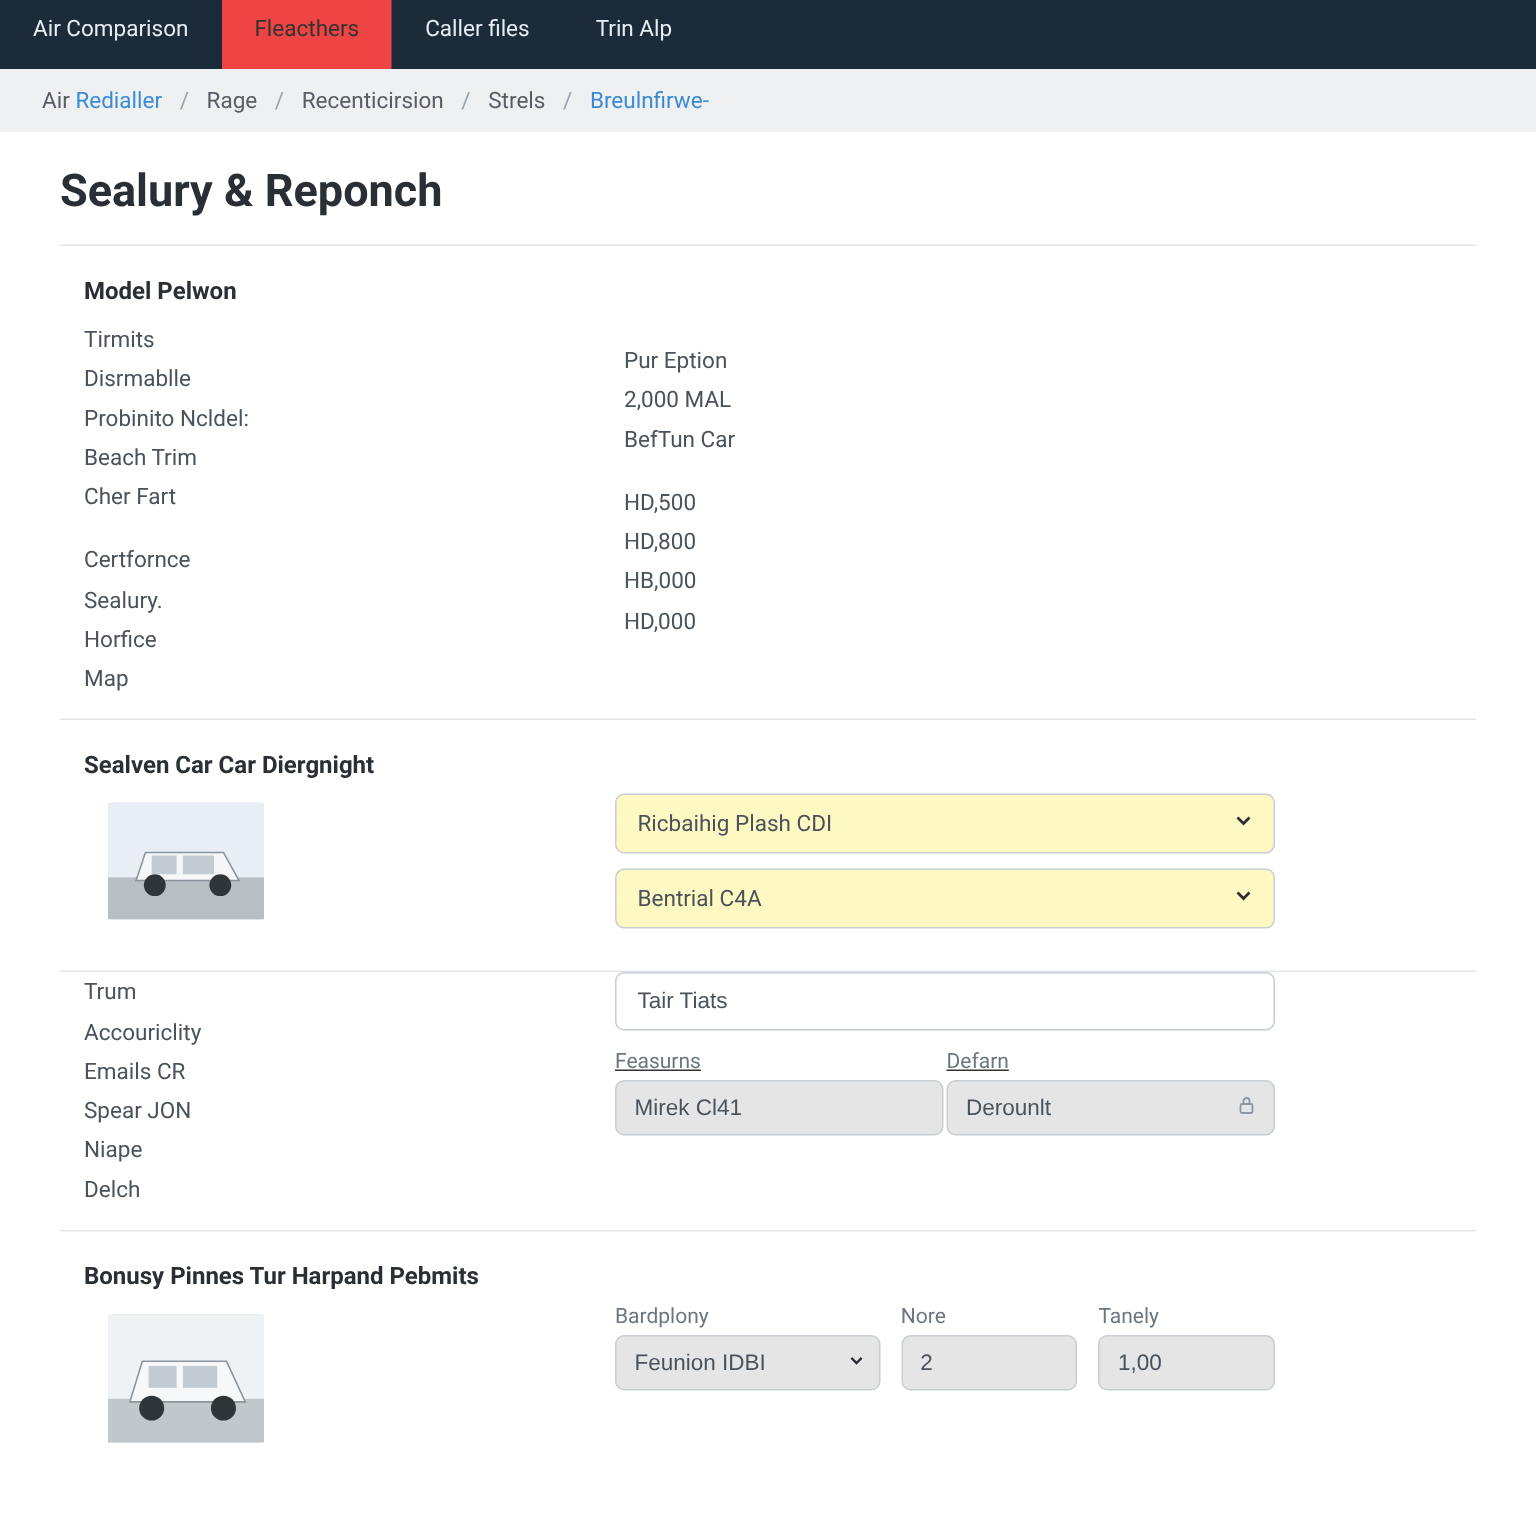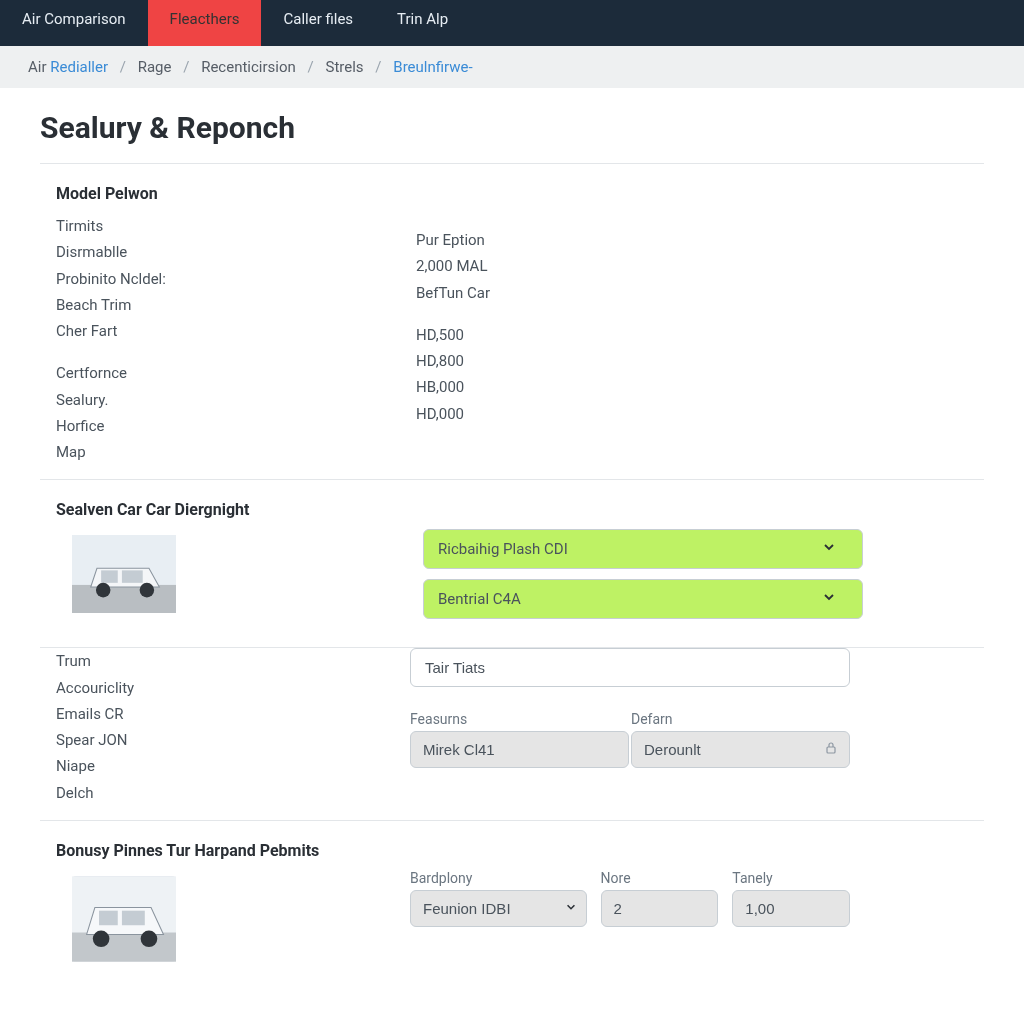--- a/index.html
+++ b/index.html
@@ -17,26 +17,26 @@
 .section-heading { font-weight: 700; font-size: 16px; color: #2a2f35; margin-bottom: 10px; margin-left: 16px; }
 .two-col { display: flex; }
 .leftcol { width: 370px; padding-left: 16px; }
 .rightcol { flex: 1; max-width: 440px; }
 .field-label { color: #4a535c; line-height: 1.75; }
 .field-label.spaced { margin-top: 16px; }
 .val { color: #4a535c; line-height: 1.75; margin-left: 6px; }
 .input-box { width: 100%; border: 1px solid #c7ced4; border-radius: 6px; padding: 10px 40px 10px 14px; font-size: 15px; color: #4a535c; background: #fff; position: relative; }
 .input-wrap { position: relative; }
 .suffix-icon { position: absolute; right: 12px; top: 50%; transform: translateY(-50%); color: #8d97a2; }
-.select-box { width: 100%; border: 1px solid #c7ced4; border-radius: 6px; padding: 10px 40px 10px 14px; font-size: 15px; color: #4a535c; background: #bef264; cursor: pointer; margin-left: 13px; }
+.select-box { width: 100%; border: 1px solid #c7ced4; border-radius: 6px; padding: 10px 40px 10px 14px; font-size: 15px; color: #4a535c; background: #fef9c3; cursor: pointer; }
 .select-wrap { position: relative; margin-bottom: 10px; }
 .chev { position: absolute; right: 14px; top: 50%; transform: translateY(-50%); color: #2a2f35; }
 .car-thumb { width: 104px; height: 78px; border-radius: 4px; background: #dde4ea; margin-left: 16px; margin-top: 6px; display: flex; align-items: center; justify-content: center; }
 .car-thumb svg { width: 100%; height: 100%; }
-.pair-row { display: flex; gap: 2px; margin-top: 24px; }
+.pair-row { display: flex; gap: 2px; margin-top: 13px; text-decoration: underline; }
 .pair-row .col { flex: 1; }
 .small-label { color: #6b7681; font-size: 14px; margin-bottom: 4px; }
 .small-input { width: 100%; border: 1px solid #c7ced4; border-radius: 6px; padding: 9px 12px; font-size: 15px; color: #4a535c; background: #e5e5e5; }
 .triple-row { display: flex; gap: 14px; }
 .triple-row .col { flex: 1; }
 .triple-row .col.wide { flex: 1.5; }
 .select-small { position: relative; }
 .select-small .chev { right: 10px; }
 </style>
 </head>

